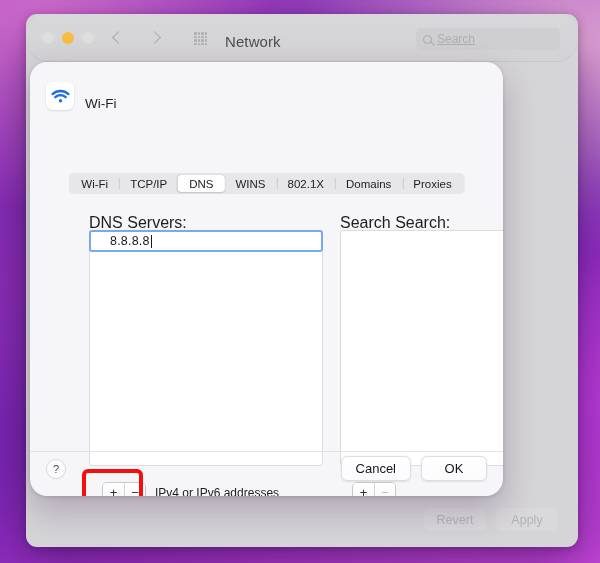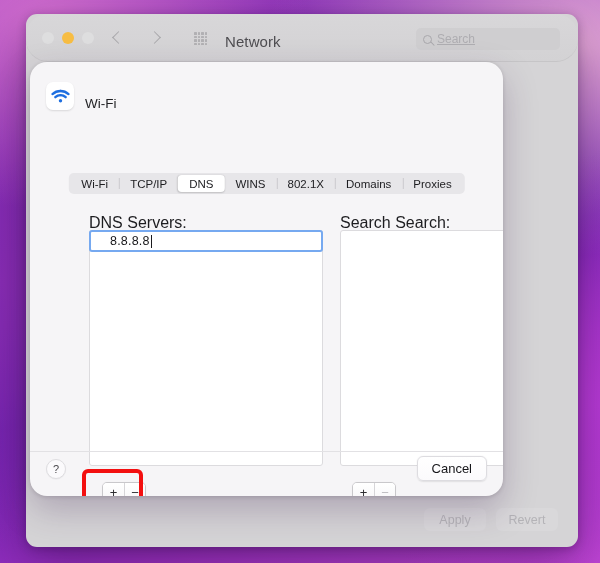--- a/index.html
+++ b/index.html
@@ -304,22 +304,22 @@
       <div id="win-title">Network</div>
 
       <div id="search-box">
         <span class="mag"></span>
         <span id="search-ph">Search</span>
       </div>
     </div>
 
     <div id="prefs-body">
       <div id="revert-apply">
+        <div class="ghost-btn">Revert</div>
         <div class="ghost-btn">Apply</div>
-        <div class="ghost-btn">Revert</div>
       </div>
     </div>
   </div>
 
   <div id="sheet">
 
     <div id="sheet-head">
       <div id="wifi-badge">
         <svg width="19" height="15" viewBox="0 0 19 15" aria-hidden="true">
           <path d="M9.5 2.0c3.1 0 5.9 1.15 8.0 3.05" fill="none" stroke="#1f6fe0" stroke-width="2.3" stroke-linecap="round"></path>
@@ -352,34 +352,36 @@
       <div id="dns-entry">
         <span id="dns-value">8.8.8.8</span>
         <span id="caret"></span>
       </div>
 
       <div id="dns-controls">
         <div class="stepper">
           <div class="step-btn">+</div>
           <div class="step-btn">−</div>
         </div>
+        <span id="addr-hint">IPv4 or IPv6 addresses</span>
       </div>
 
       <div id="sd-controls">
         <div class="stepper">
           <div class="step-btn">+</div>
           <div class="step-btn disabled">−</div>
         </div>
       </div>
     </div>
 
     <div id="redbox"></div>
     <div id="sheet-sep"></div>
 
     <div id="sheet-foot">
       <div id="help-btn">?</div>
       <div id="foot-actions">
         <div class="push-btn">Cancel</div>
+        <div class="push-btn">OK</div>
       </div>
     </div>
 
   </div>
 </div>
 
 </body></html>

